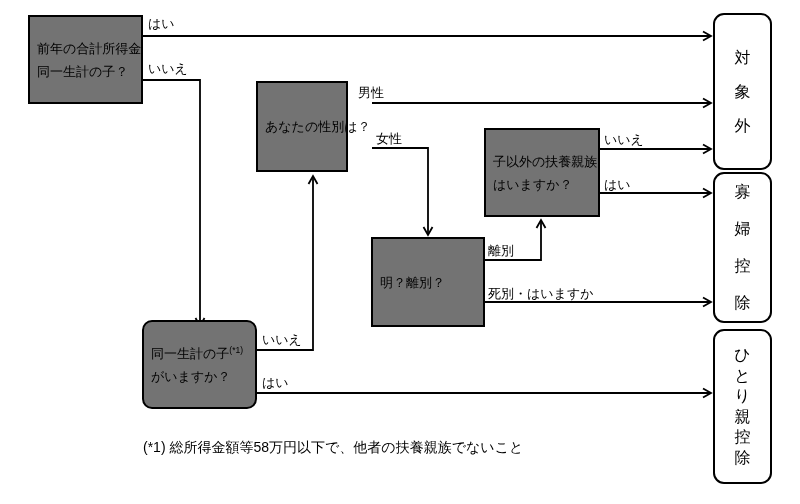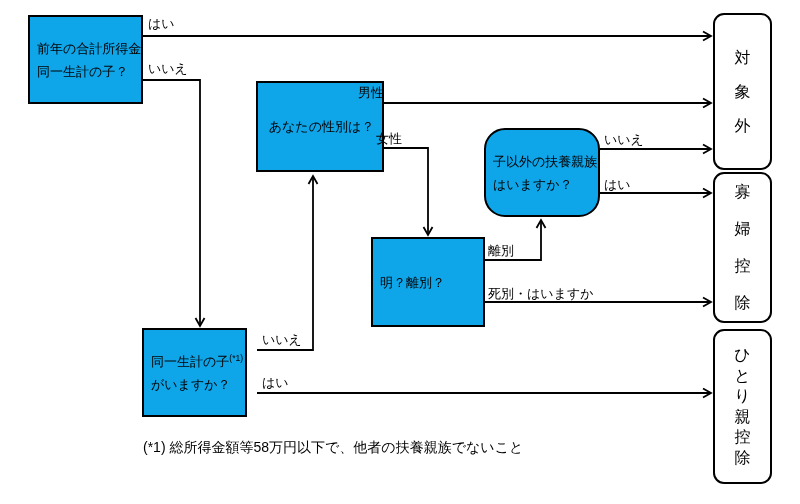--- a/index.html
+++ b/index.html
@@ -3,21 +3,21 @@
 <meta charset="utf-8">
 <style>
   html,body { margin:0; padding:0; background:#ffffff; }
   .canvas {
     position:relative; width:800px; height:504px; background:#ffffff;
     font-family:"Liberation Sans","DejaVu Sans",sans-serif; color:#000000;
     overflow:hidden;
   }
   svg.connectors { position:absolute; left:0; top:0; width:800px; height:504px; }
   .node {
-    position:absolute; box-sizing:border-box; border:2px solid #000; background:#0ea5e9;
+    position:absolute; box-sizing:border-box; border:2px solid #000; background:#737373;
     display:flex; flex-direction:column; justify-content:center;
     padding:0 4px 0 7px; font-size:13px; line-height:23px; white-space:nowrap;
   }
   .nline { white-space:nowrap; }
   .nline sup { font-size:8.5px; line-height:0; }
   .edge-label { position:absolute; font-size:13px; line-height:14px; white-space:nowrap; }
   .result {
     position:absolute; box-sizing:border-box; border:2.5px solid #000; border-radius:11px;
     background:#fff; display:flex; align-items:center; justify-content:center;
   }
@@ -48,34 +48,34 @@
     <path d="M600,193 H711" marker-end="url(#arw)"></path>
     <path d="M257,350 H313 V176" marker-end="url(#arw)"></path>
     <path d="M257,393 H711" marker-end="url(#arw)"></path>
   </svg>
 
   <div class="node" style="left:28px; top:15px; width:115px; height:89px;">
     <div class="nline">前年の合計所得金</div>
     <div class="nline">同一生計の子？</div>
   </div>
 
-  <div class="node" style="left:256px; top:81px; width:128px; height:91px;align-items:center;">
+  <div class="node" style="left:256px; top:81px; width:92px; height:91px;">
     <div class="nline">あなたの性別は？</div>
   </div>
 
-  <div class="node" style="left:484px; top:128px; width:116px; height:89px;border-radius:21px;">
+  <div class="node" style="left:484px; top:128px; width:116px; height:89px;">
     <div class="nline">子以外の扶養親族</div>
     <div class="nline">はいますか？</div>
   </div>
 
   <div class="node" style="left:371px; top:237px; width:114px; height:90px;">
     <div class="nline">明？離別？</div>
   </div>
 
-  <div class="node" style="left:142px; top:328px; width:105px; height:89px;">
+  <div class="node" style="left:142px; top:320px; width:115px; height:89px;border-radius:10px;">
     <div class="nline"><span>同一生計の子</span><sup>(*1)</sup></div>
     <div class="nline">がいますか？</div>
   </div>
 
   <div class="edge-label" style="left:148px; top:17px;">はい</div>
   <div class="edge-label" style="left:148px; top:62px;">いいえ</div>
   <div class="edge-label" style="left:358px; top:86px;">男性</div>
   <div class="edge-label" style="left:376px; top:132px;">女性</div>
   <div class="edge-label" style="left:604px; top:133px;">いいえ</div>
   <div class="edge-label" style="left:604px; top:178px;">はい</div>

